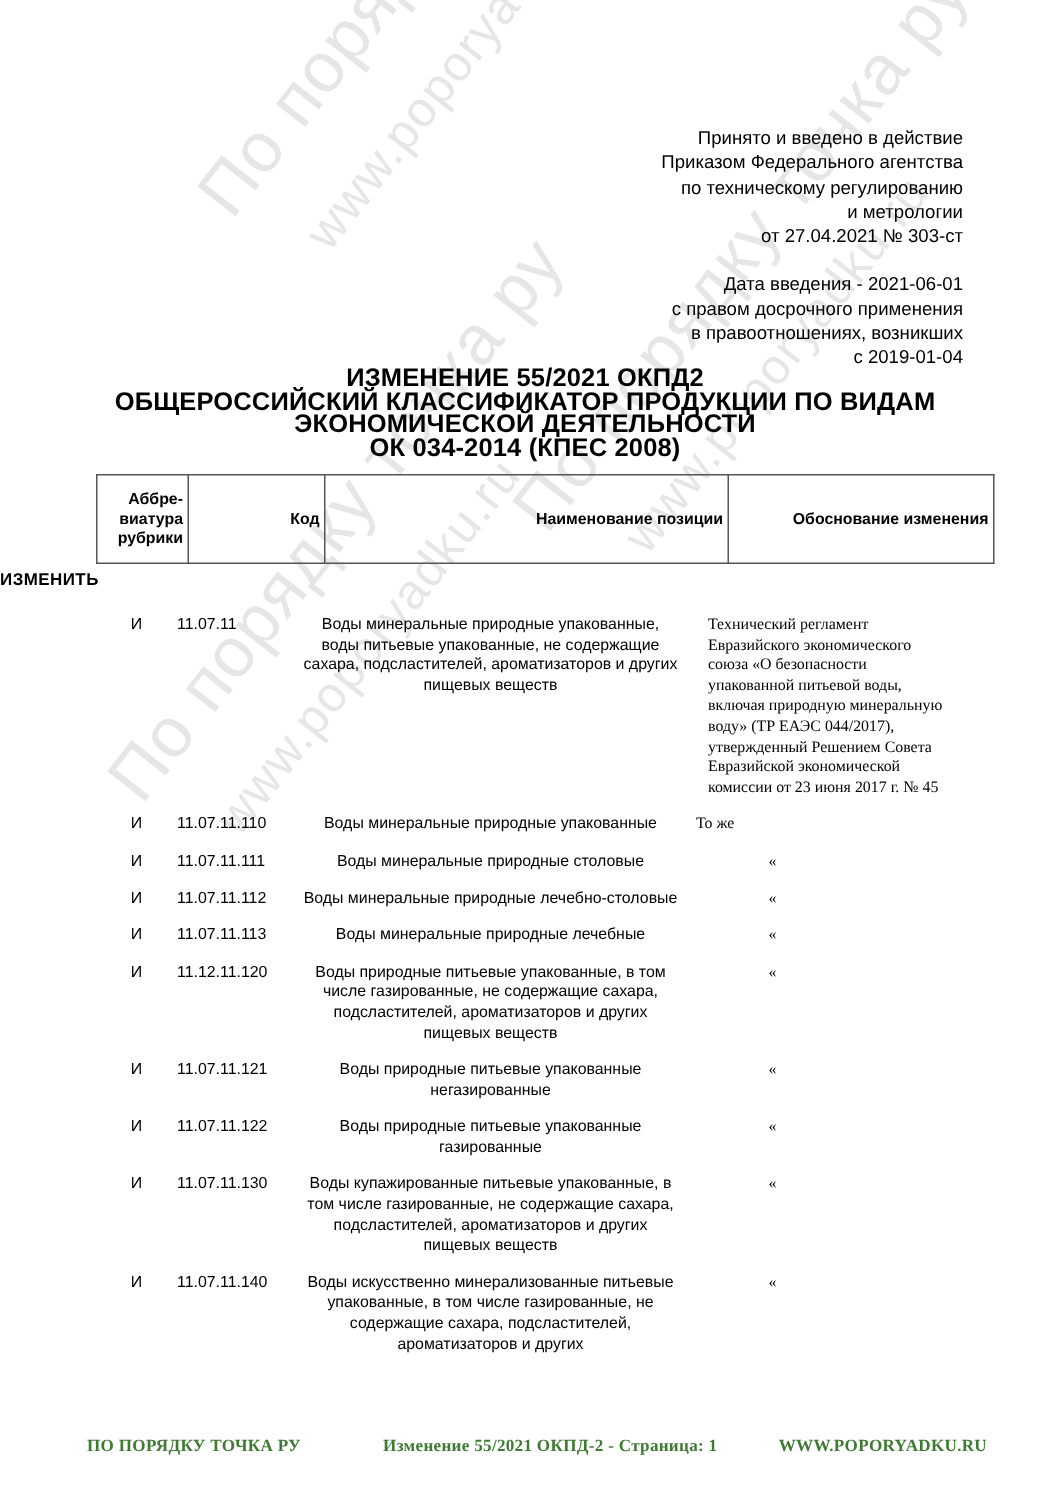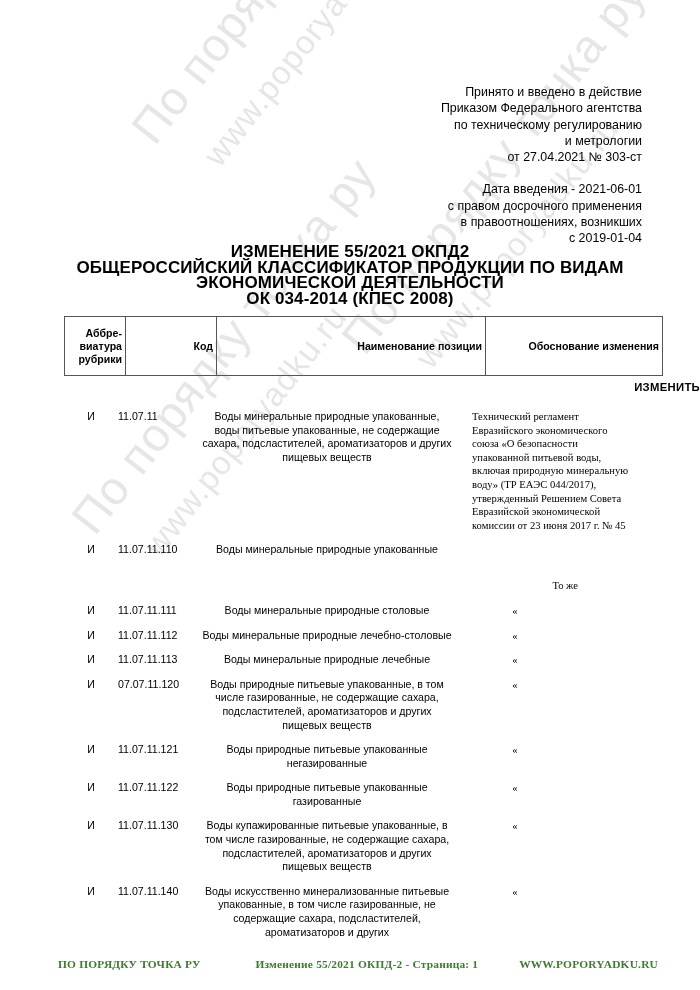--- a/index.html
+++ b/index.html
@@ -93,21 +93,21 @@
   }
   .c-abbr  { width: 54px; }
   .c-code  { width: 84px; }
   .c-name  { width: 262px; border-radius: 24px; }
   .c-just  { width: 170px; }
 
   .section-title {
     position: absolute;
     left: 0; right: 0;
     top: 381px;
-    text-align: right;
+    text-align: left;
     font-size: 11.3px;
     font-weight: bold;
     letter-spacing: .3px;
   }
 
   
   .rows {
     position: absolute;
     left: 64px;
     top: 410px;
@@ -147,24 +147,23 @@
     padding-left: 8px;
     box-sizing: border-box;
     font-family: Liberation Serif, serif;
   }
   .cell.just.mark {
     text-align: center;
     padding-left: 0;
     padding-right: 68px;
   }
   .cell.just.tozhe {
-    text-align: right;
+    text-align: left;
     padding-left: 0;
     padding-right: 56px;
-    margin-top: 36px;
   }
 
   
   .footer {
     position: absolute;
     left: 58px;
     right: 42px;
     top: 958px;
     display: flex;
     justify-content: space-between;
@@ -262,21 +261,21 @@
 
     <div class="row">
       <div class="cell abbr">И</div>
       <div class="cell code">11.07.11.113</div>
       <div class="cell name">Воды минеральные природные лечебные</div>
       <div class="cell just mark">«</div>
     </div>
 
     <div class="row">
       <div class="cell abbr">И</div>
-      <div class="cell code">07.07.11.120</div>
+      <div class="cell code">11.12.11.120</div>
       <div class="cell name">Воды природные питьевые упакованные, в том числе газированные, не содержащие сахара, подсластителей, ароматизаторов и других пищевых веществ</div>
       <div class="cell just mark">«</div>
     </div>
 
     <div class="row">
       <div class="cell abbr">И</div>
       <div class="cell code">11.07.11.121</div>
       <div class="cell name">Воды природные питьевые упакованные негазированные</div>
       <div class="cell just mark">«</div>
     </div>

